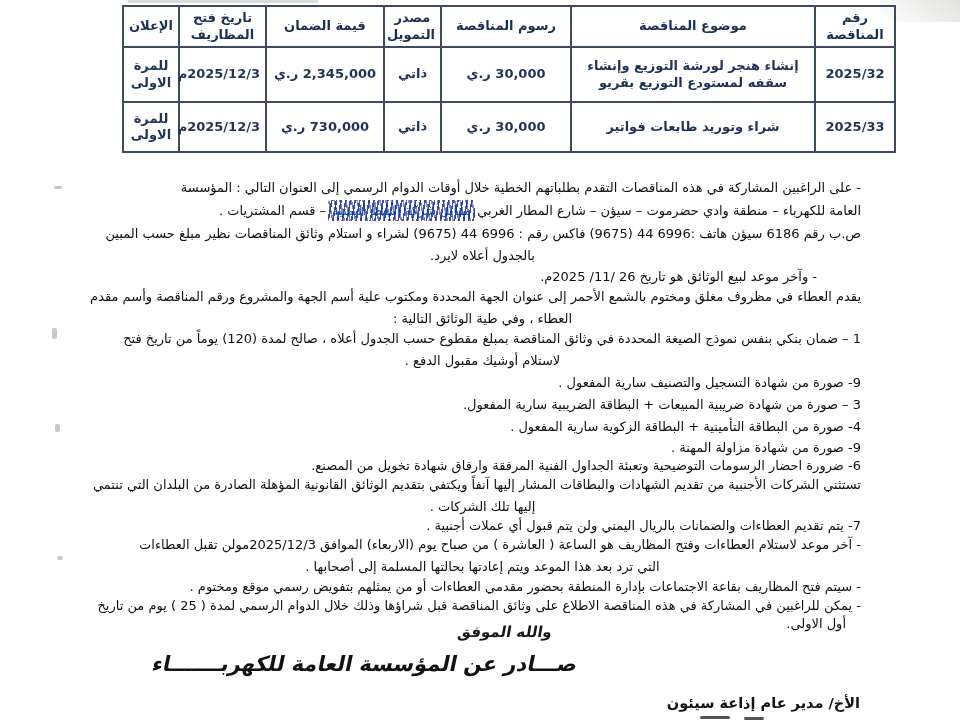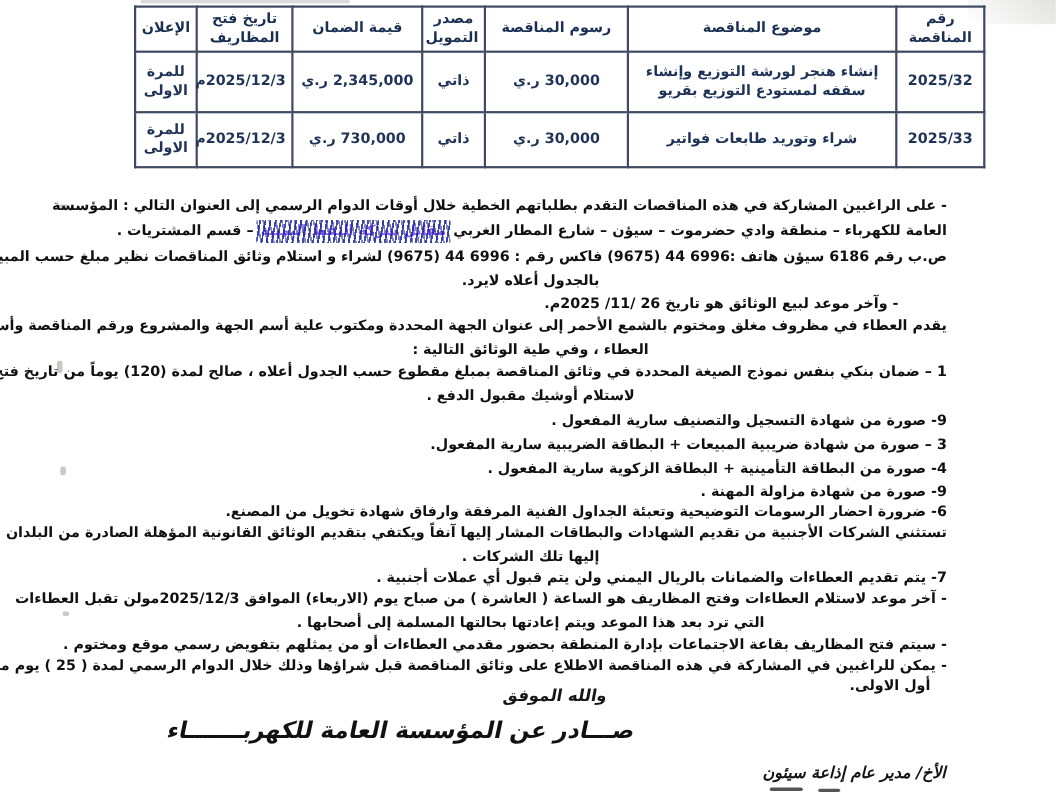--- a/index.html
+++ b/index.html
@@ -27,48 +27,48 @@
   }
   .tender-table th{font-size:13px;color:#1a2f52;}
   .row-head{height:41px;}
   .row-1{height:55px;}
   .row-2{height:50px;}
 
   
   .body-text{position:absolute;left:104px;top:0;width:757px;height:720px;direction:rtl;}
   .ln{
     position:absolute;right:0;left:0;text-align:right;
-    font-size:13px;font-weight:bold;color:#101013;white-space:nowrap;
+    font-size:13px;font-weight:normal;color:#101013;white-space:nowrap;
   }
   .ln.c{text-align:center;}
   .ln.ind60{right:44px;}
   .ln.ind15{right:15px;}
 
   
-  .scribble{position:relative;color:#8b5cf6;padding:0 2px;margin-top:44px;}
+  .scribble{position:relative;color:#0369a1;padding:0 2px;margin-top:44px;}
   .scribble::before{
     content:"";position:absolute;inset:-3px -2px;border-radius:2px;
     background:
       repeating-linear-gradient(100deg,transparent 0 3px,rgba(32,42,158,.85) 3px 4.6px),
       repeating-linear-gradient(78deg,transparent 0 4px,rgba(24,34,140,.55) 4px 5.6px);
   }
 
   
   .closing{
     position:absolute;left:445px;top:623px;width:120px;text-align:center;
     font-size:15px;font-weight:bold;color:#15151a;transform:skewX(-10deg);
   }
   .issuer{
     position:absolute;left:150px;top:652px;width:430px;text-align:center;
     font-size:21px;font-weight:bold;color:#111;transform:skewX(-12deg);
     white-space:nowrap;
   }
   .addressee{
     position:absolute;right:100px;top:695px;
-    font-size:14.5px;font-weight:bold;color:#131316;white-space:nowrap;font-style:italic;
+    font-size:14.5px;font-weight:bold;color:#131316;white-space:nowrap;
   }
 </style>
 </head>
 <body>
 
 <div class="page">
 
   <div class="top-streak" style="left:128px;top:0;width:190px;height:3px;"></div>
   <div class="corner-shade" style="left:880px;top:0;width:80px;height:22px;"></div>
   <div class="artifact" style="left:54px;top:186px;width:8px;height:3px;"></div>

